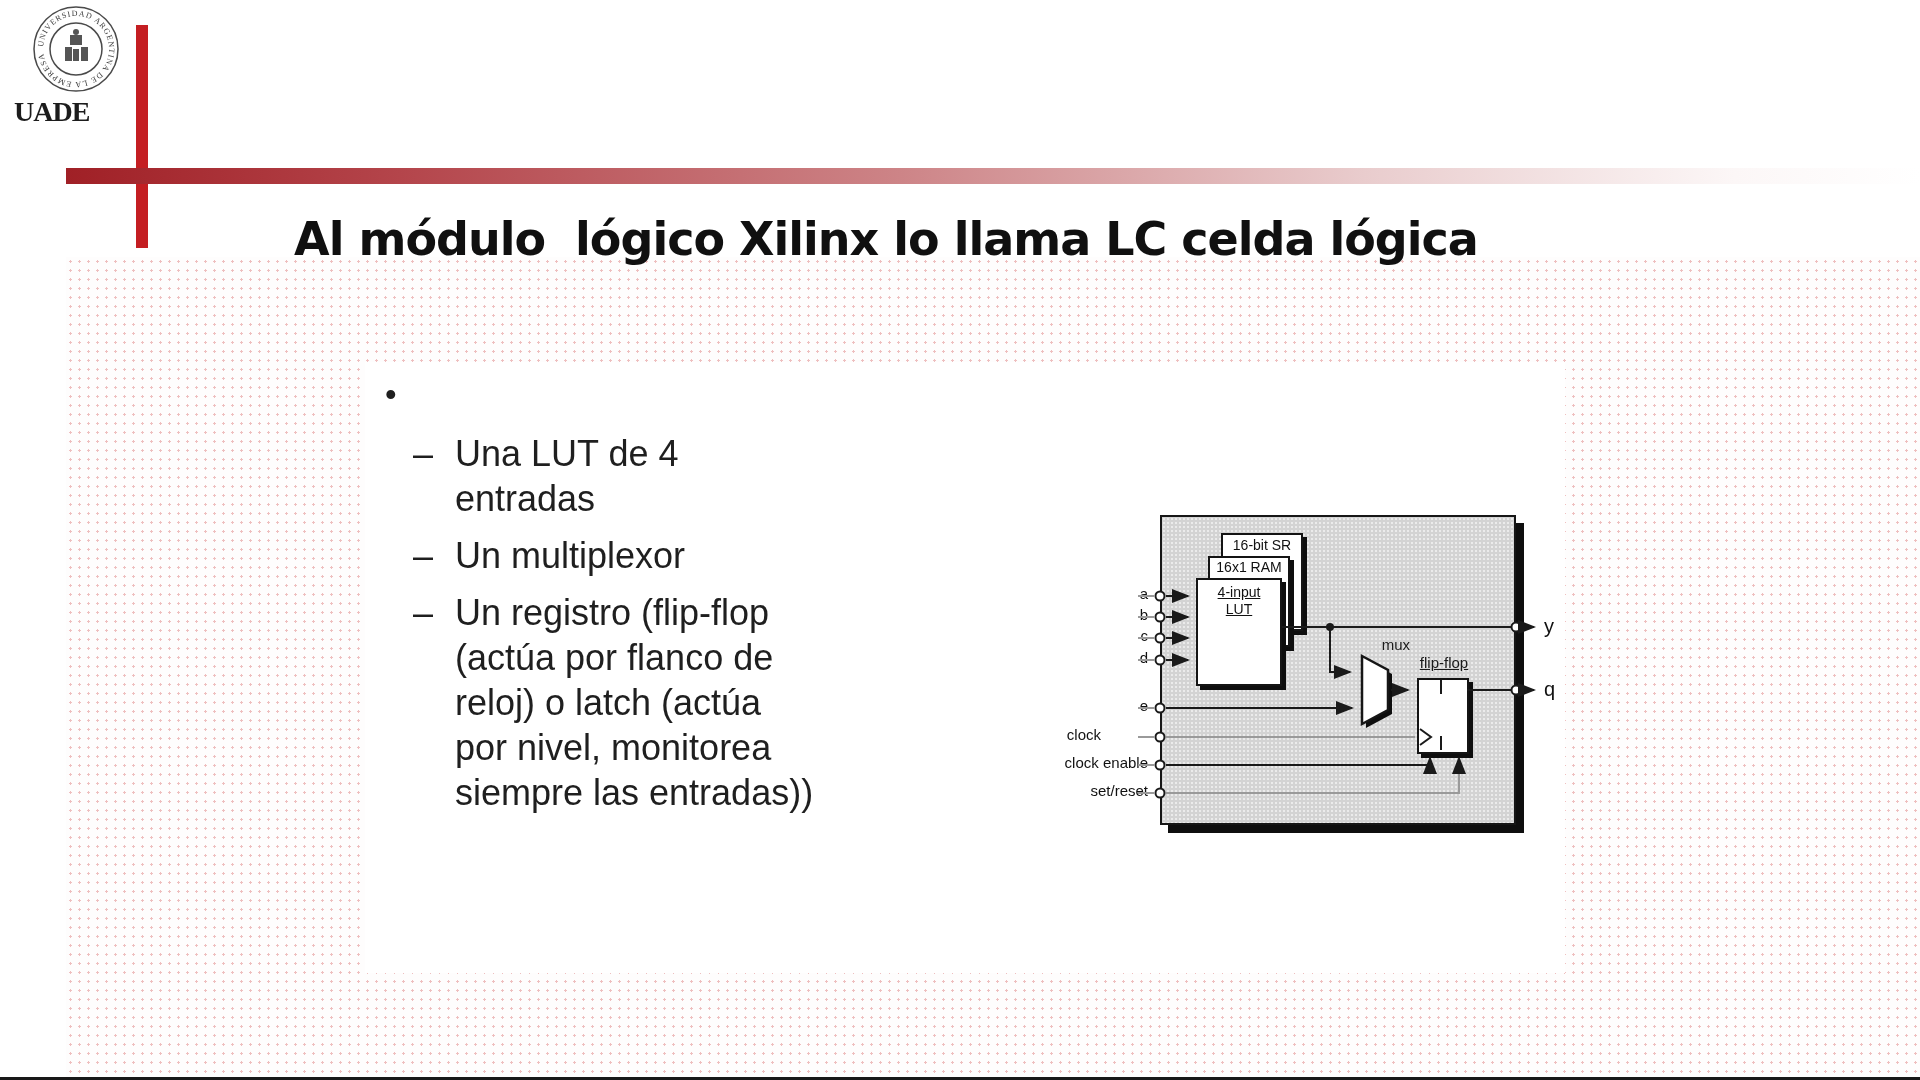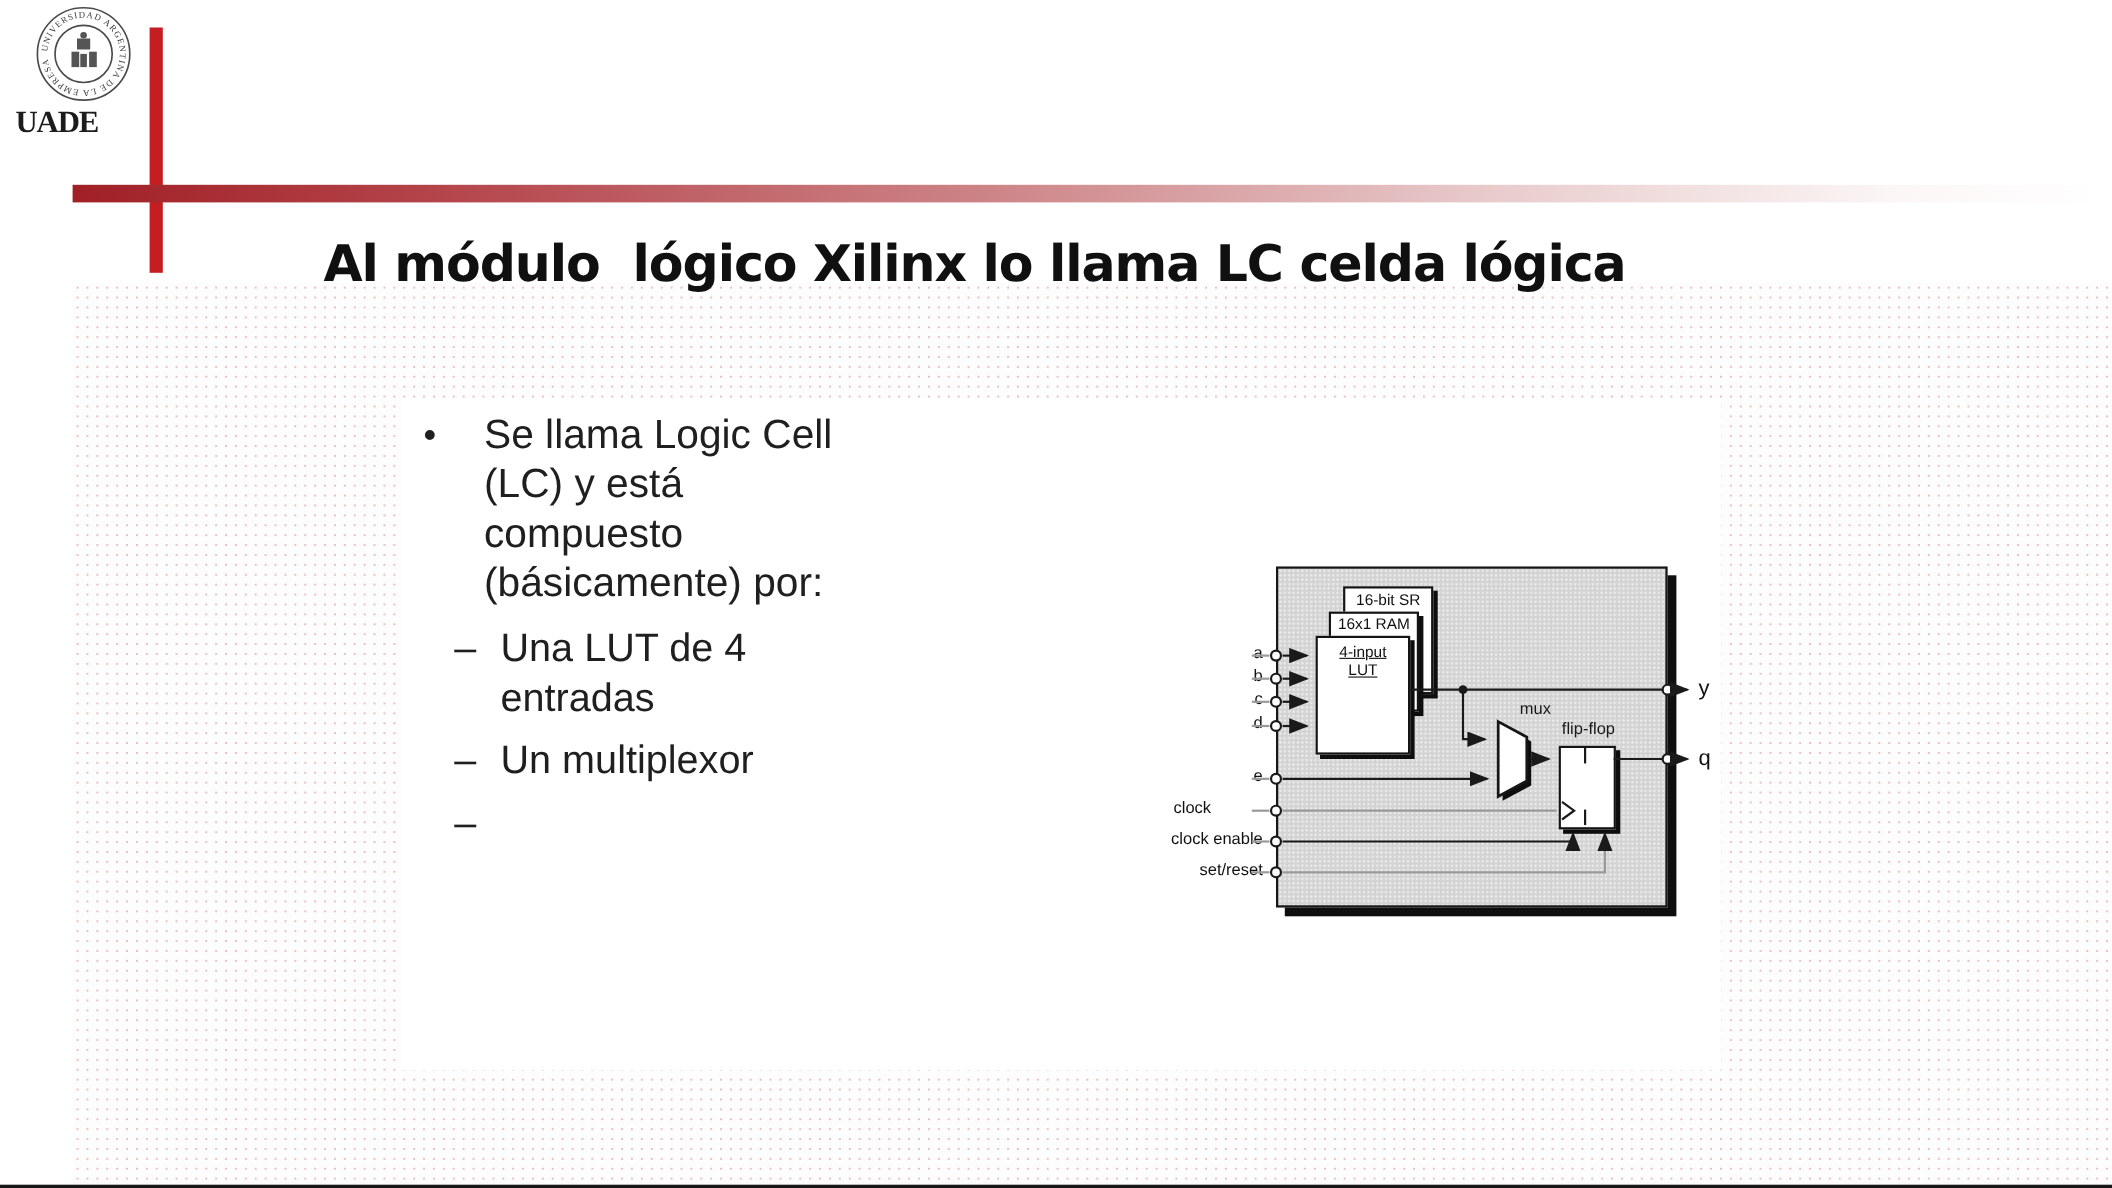--- a/index.html
+++ b/index.html
@@ -40,21 +40,21 @@
   #cellbody{position:absolute;left:1160px;top:515px;width:352px;height:306px;
     background-color:#d3d3d3;background-image:radial-gradient(circle,rgba(255,255,255,.55) 1px,transparent 1.2px);
     background-size:4px 4px;border:2px solid #161616;box-shadow:8px 8px 0 #0e0e0e;}
   .block{position:absolute;background:#ffffff;border:2px solid #141414;box-shadow:4px 4px 0 #0e0e0e;
     font-size:14px;text-align:center;color:#111;}
   #blk-sr{left:1221px;top:533px;width:78px;height:92px;z-index:2;padding-top:2px;}
   #blk-ram{left:1208px;top:556px;width:78px;height:86px;z-index:3;padding-top:1px;}
   #blk-lut{left:1196px;top:578px;width:82px;height:100px;z-index:4;padding-top:4px;line-height:17px;text-decoration:underline;}
   #blk-ff{left:1417px;top:678px;width:48px;height:72px;z-index:4;}
   #lbl-mux{position:absolute;left:1340px;top:636px;width:70px;text-align:right;font-size:15px;z-index:5;}
-  #lbl-ff{position:absolute;left:1398px;top:654px;width:92px;text-align:center;font-size:15px;z-index:5;}
+  #lbl-ff{position:absolute;left:1398px;top:654px;width:92px;text-align:center;font-size:15px;z-index:5;text-decoration:underline;}
   #dsvg{position:absolute;left:0;top:0;z-index:6;pointer-events:none;}
 
   #bottomline{position:absolute;left:0;top:1077px;width:1920px;height:3px;background:#181818;}
 </style>
 </head>
 <body>
 
 <div id="slide">
 
   <div id="texture"></div>
@@ -79,37 +79,38 @@
   </svg>
   <div id="wordmark">UADE</div>
   <div id="vbar"></div>
   <div id="gradbar"></div>
 
   <div id="title">Al módulo  lógico Xilinx lo llama LC celda lógica</div>
 
   <div id="bullets">
     <div class="mainrow">
       <div class="mk">•</div>
-      <div class="pre">Se llama Logic Cell
-(LC) y está
-compuesto
-(básicamente) por:</div>
     </div>
     <div id="sublist">
       <div class="subrow">
         <div class="mk">–</div>
         <div class="pre">Una LUT de 4
 entradas</div>
       </div>
       <div class="subrow">
         <div class="mk">–</div>
         <div class="pre">Un multiplexor</div>
       </div>
       <div class="subrow">
         <div class="mk">–</div>
+        <div class="pre">Un registro (flip-flop
+(actúa por flanco de
+reloj) o latch (actúa
+por nivel, monitorea
+siempre las entradas))</div>
       </div>
     </div>
   </div>
 
   <div id="cellbody"></div>
   <div id="blk-sr" class="block">16-bit SR</div>
   <div id="blk-ram" class="block">16x1 RAM</div>
   <div id="blk-lut" class="block pre">4-input
 LUT</div>
   <div id="blk-ff" class="block"></div>

